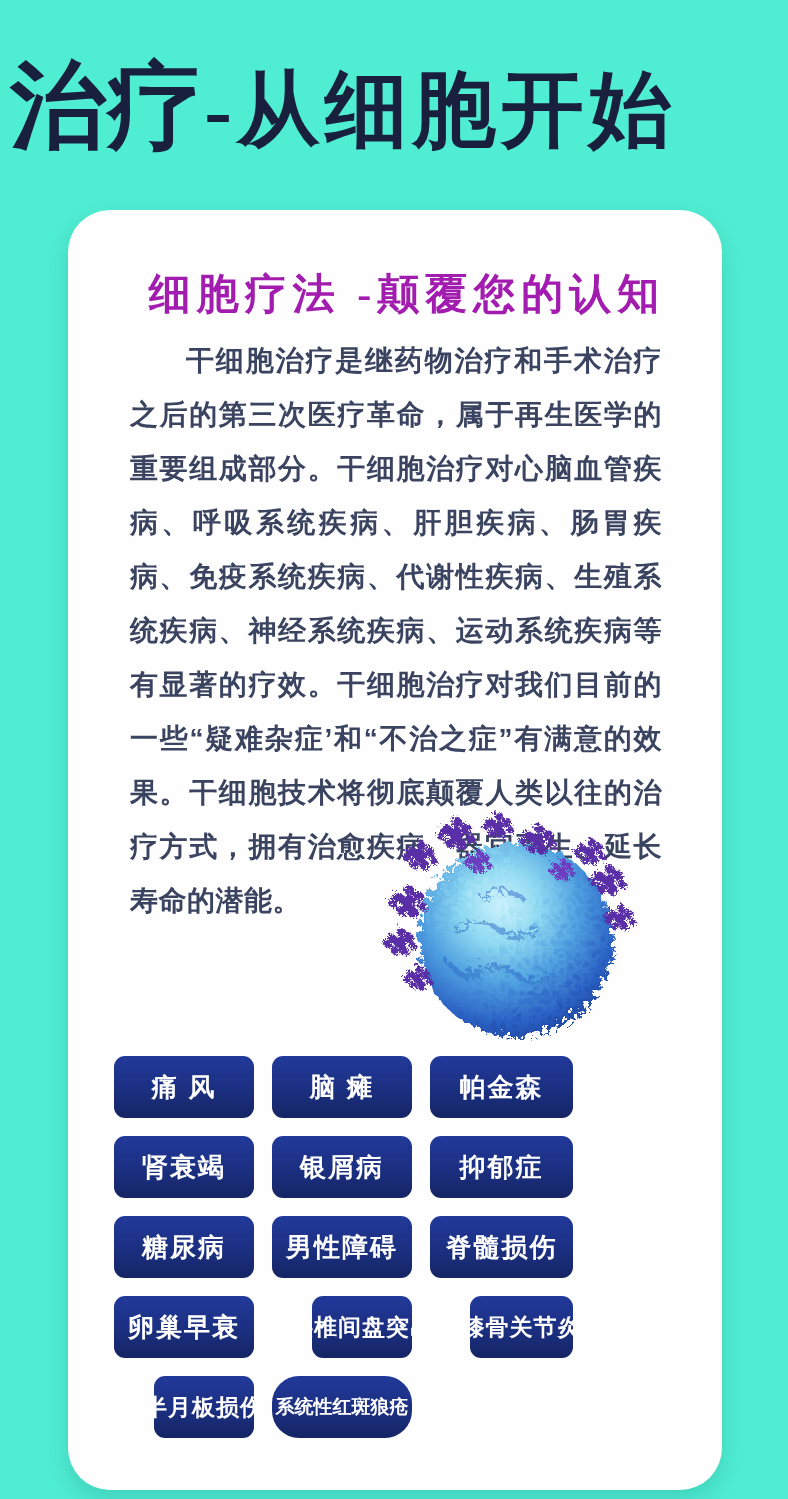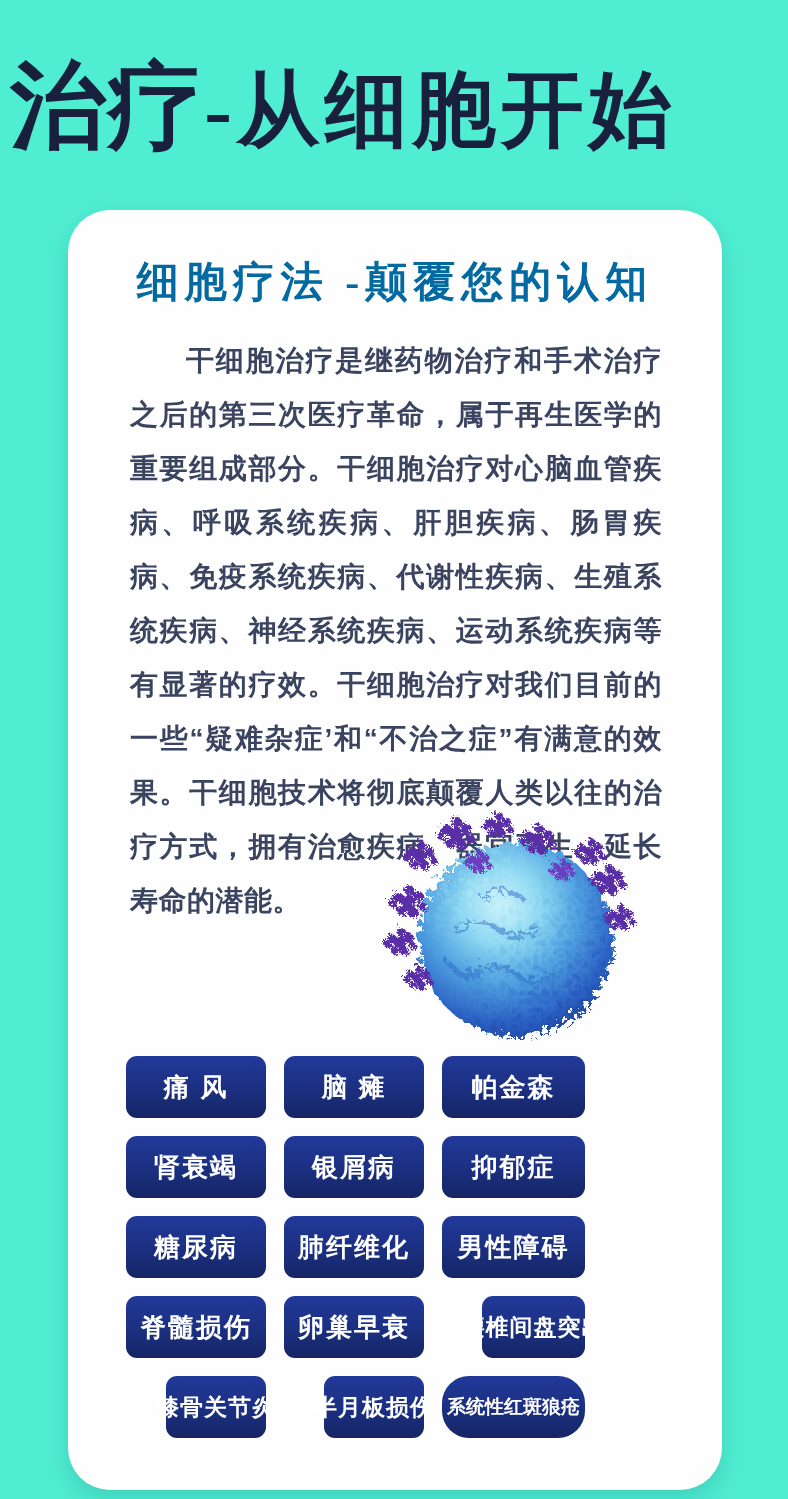--- a/index.html
+++ b/index.html
@@ -39,27 +39,27 @@
     height: 1280px;
     background: #FEFEFE;
     border-radius: 42px;
     box-shadow: 0 10px 22px rgba(6, 90, 95, 0.18);
   }
   .card-title {
     position: absolute;
     top: 44px;
     left: 0;
     width: 100%;
-    margin: 0;
+    margin: 12px;
     text-align: center;
     font-family: "Liberation Serif", "DejaVu Serif", serif;
     font-weight: bold;
     font-size: 42px;
     letter-spacing: 6px;
-    color: #0369a1;
+    color: #a21caf;
     white-space: nowrap;
   }
   .body-text {
     position: absolute;
     top: 124px;
     left: 62px;
     width: 532px;
     margin: 0;
     font-size: 28px;
     line-height: 54px;
@@ -72,21 +72,21 @@
   .cell-figure {
     position: absolute;
     top: 596px;
     left: 306px;
     width: 266px;
     height: 242px;
   }
   .disease-grid {
     position: absolute;
     top: 846px;
-    left: 58px;
+    left: 46px;
     display: grid;
     grid-template-columns: 140px 140px 143px;
     column-gap: 54px;
     row-gap: 22px;
     gap: 18px;
   }
   .disease-btn {
     height: 62px;
     background: #1C3185;
     background: linear-gradient(180deg, #21399A 0%, #1B2F80 55%, #152564 100%);
@@ -177,21 +177,20 @@
     </div>
 
     <div class="disease-grid">
         <button class="disease-btn">痛 风</button>
         <button class="disease-btn">脑 瘫</button>
         <button class="disease-btn">帕金森</button>
         <button class="disease-btn">肾衰竭</button>
         <button class="disease-btn">银屑病</button>
         <button class="disease-btn">抑郁症</button>
         <button class="disease-btn">糖尿病</button>
-        <button class="disease-btn">肺纤维化</button>
         <button class="disease-btn">男性障碍</button>
         <button class="disease-btn">脊髓损伤</button>
         <button class="disease-btn">卵巢早衰</button>
         <button class="disease-btn len5">腰椎间盘突出</button>
         <button class="disease-btn len5">膝骨关节炎</button>
         <button class="disease-btn len5">半月板损伤</button>
         <button class="disease-btn len7">系统性红斑狼疮</button>
       </div>
 
   </div>

